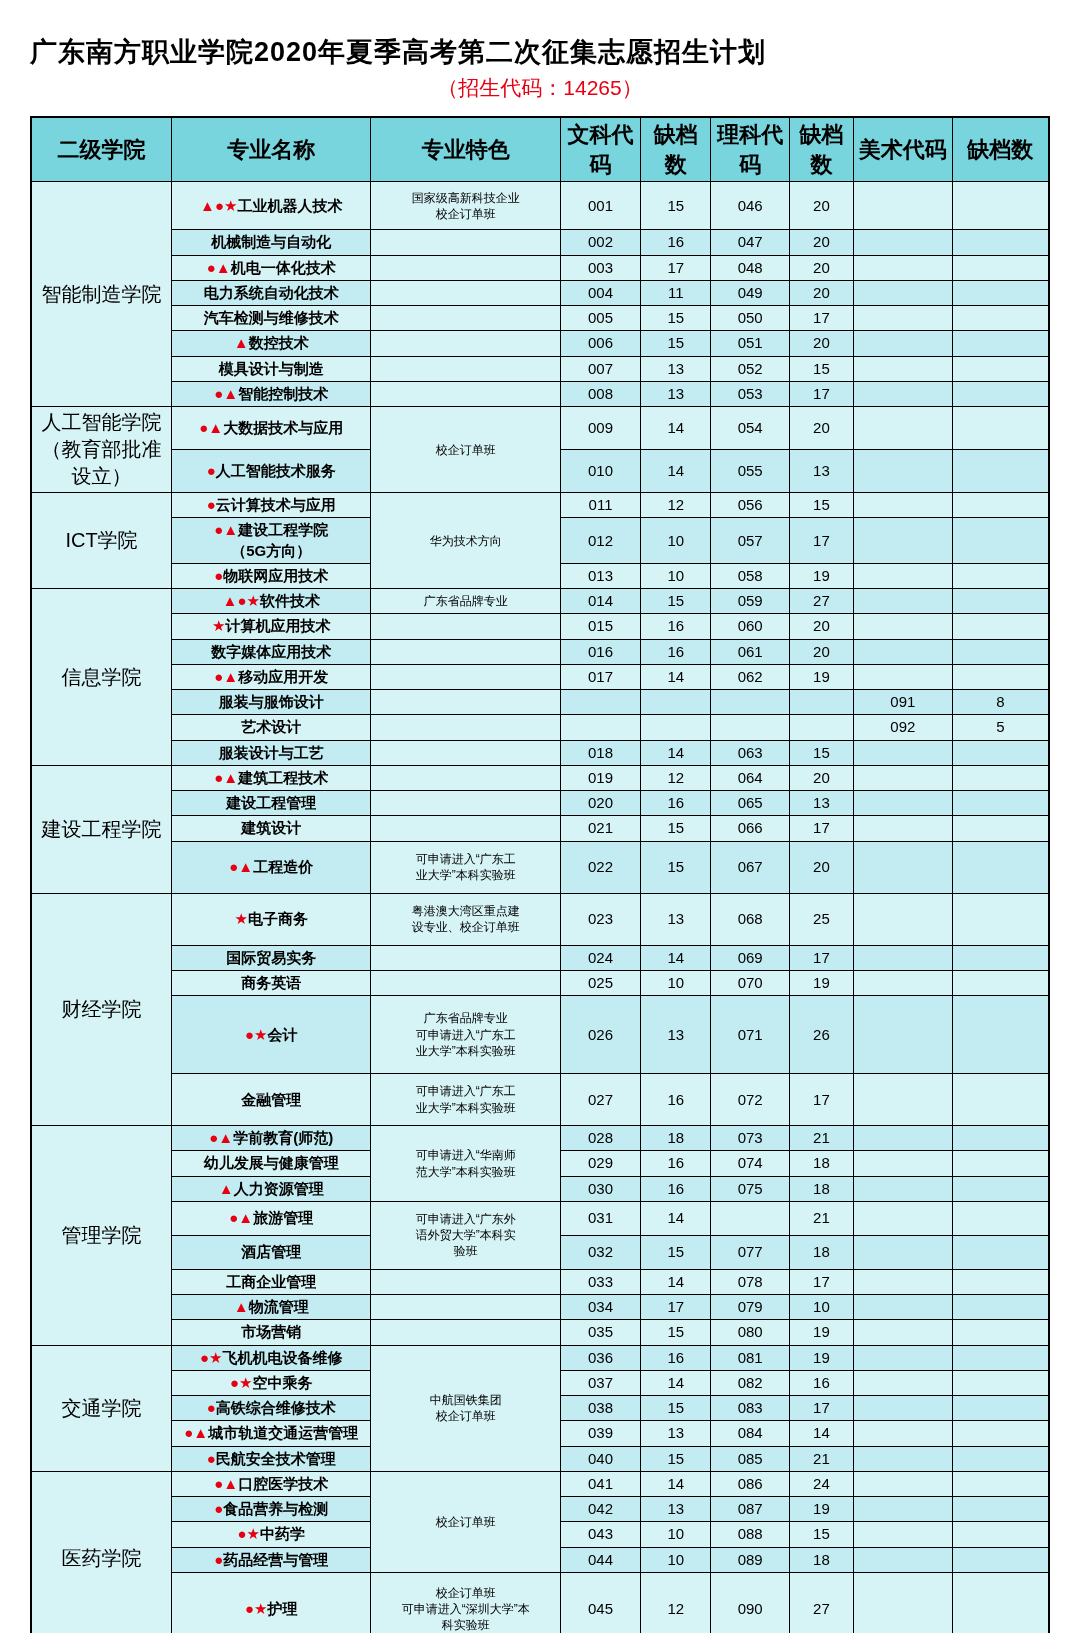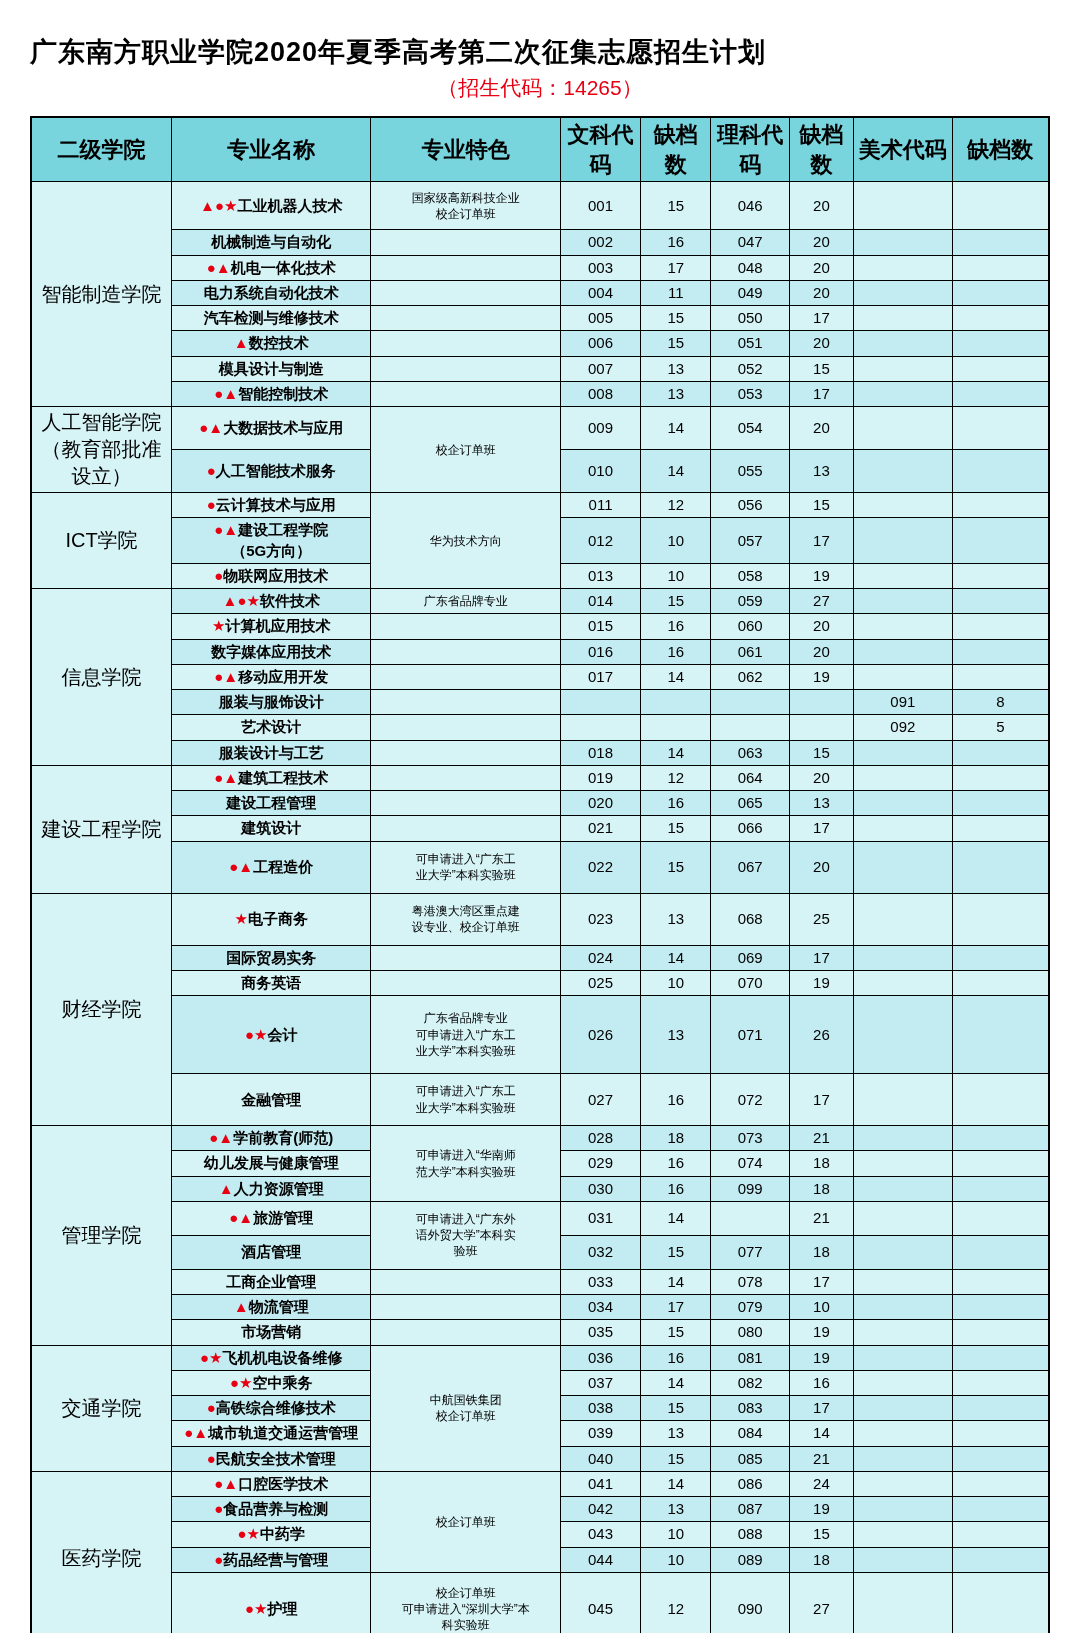--- a/index.html
+++ b/index.html
@@ -422,21 +422,21 @@
           <td class="num">16</td>
           <td class="num">074</td>
           <td class="num">18</td>
           <td class="num"></td>
           <td class="num"></td>
         </tr>
         <tr class="even">
           <td class="major"><span class="sym">▲</span><span>人力资源管理</span></td>
           <td class="num">030</td>
           <td class="num">16</td>
-          <td class="num">099</td>
+          <td class="num">075</td>
           <td class="num">18</td>
           <td class="num"></td>
           <td class="num"></td>
         </tr>
         <tr class="odd" style="height: 34px;">
           <td class="major"><span class="sym">●▲</span><span>旅游管理</span></td>
           <td class="feature" rowspan="2">可申请进入“广东外
 语外贸大学”本科实
 验班</td>
           <td class="num">031</td>

